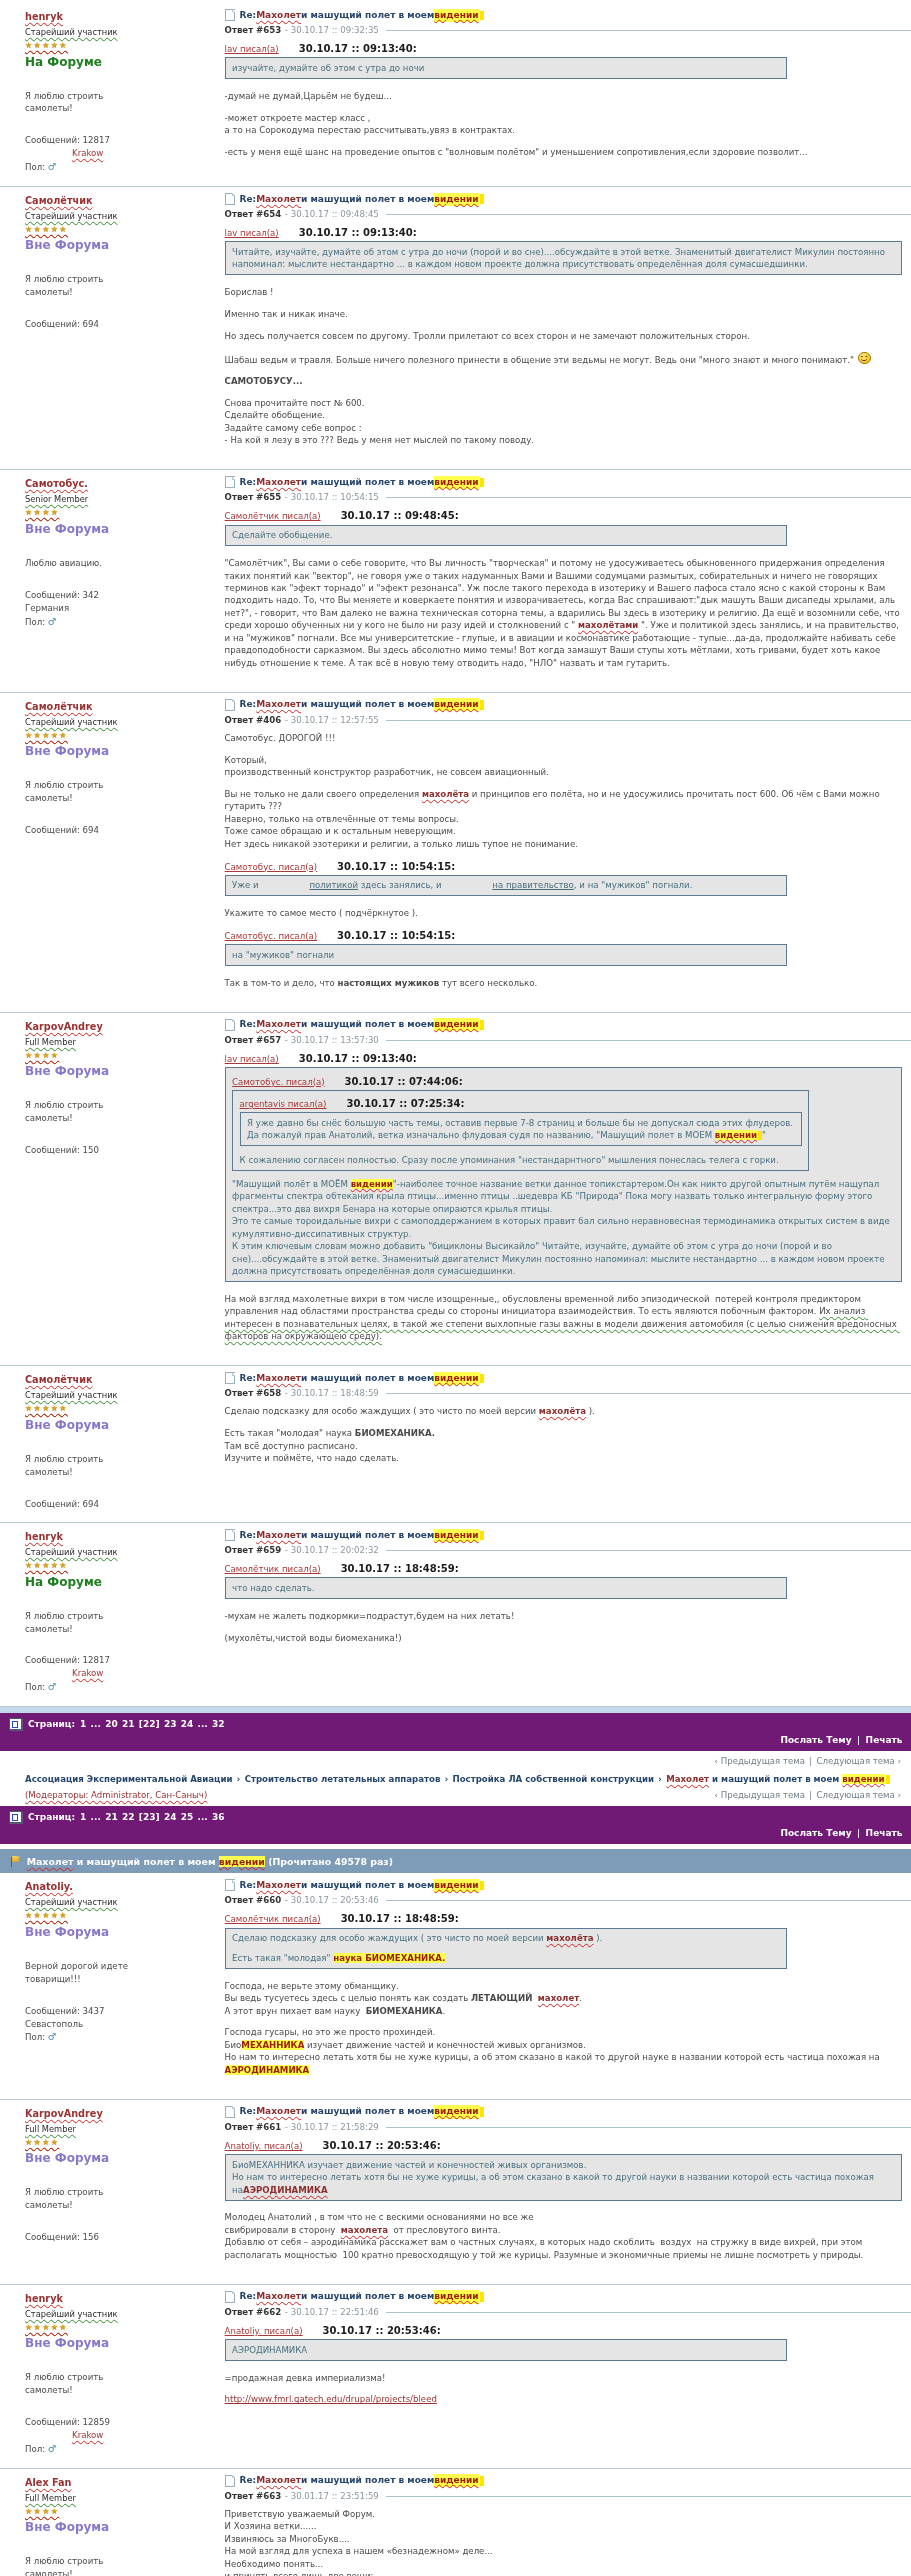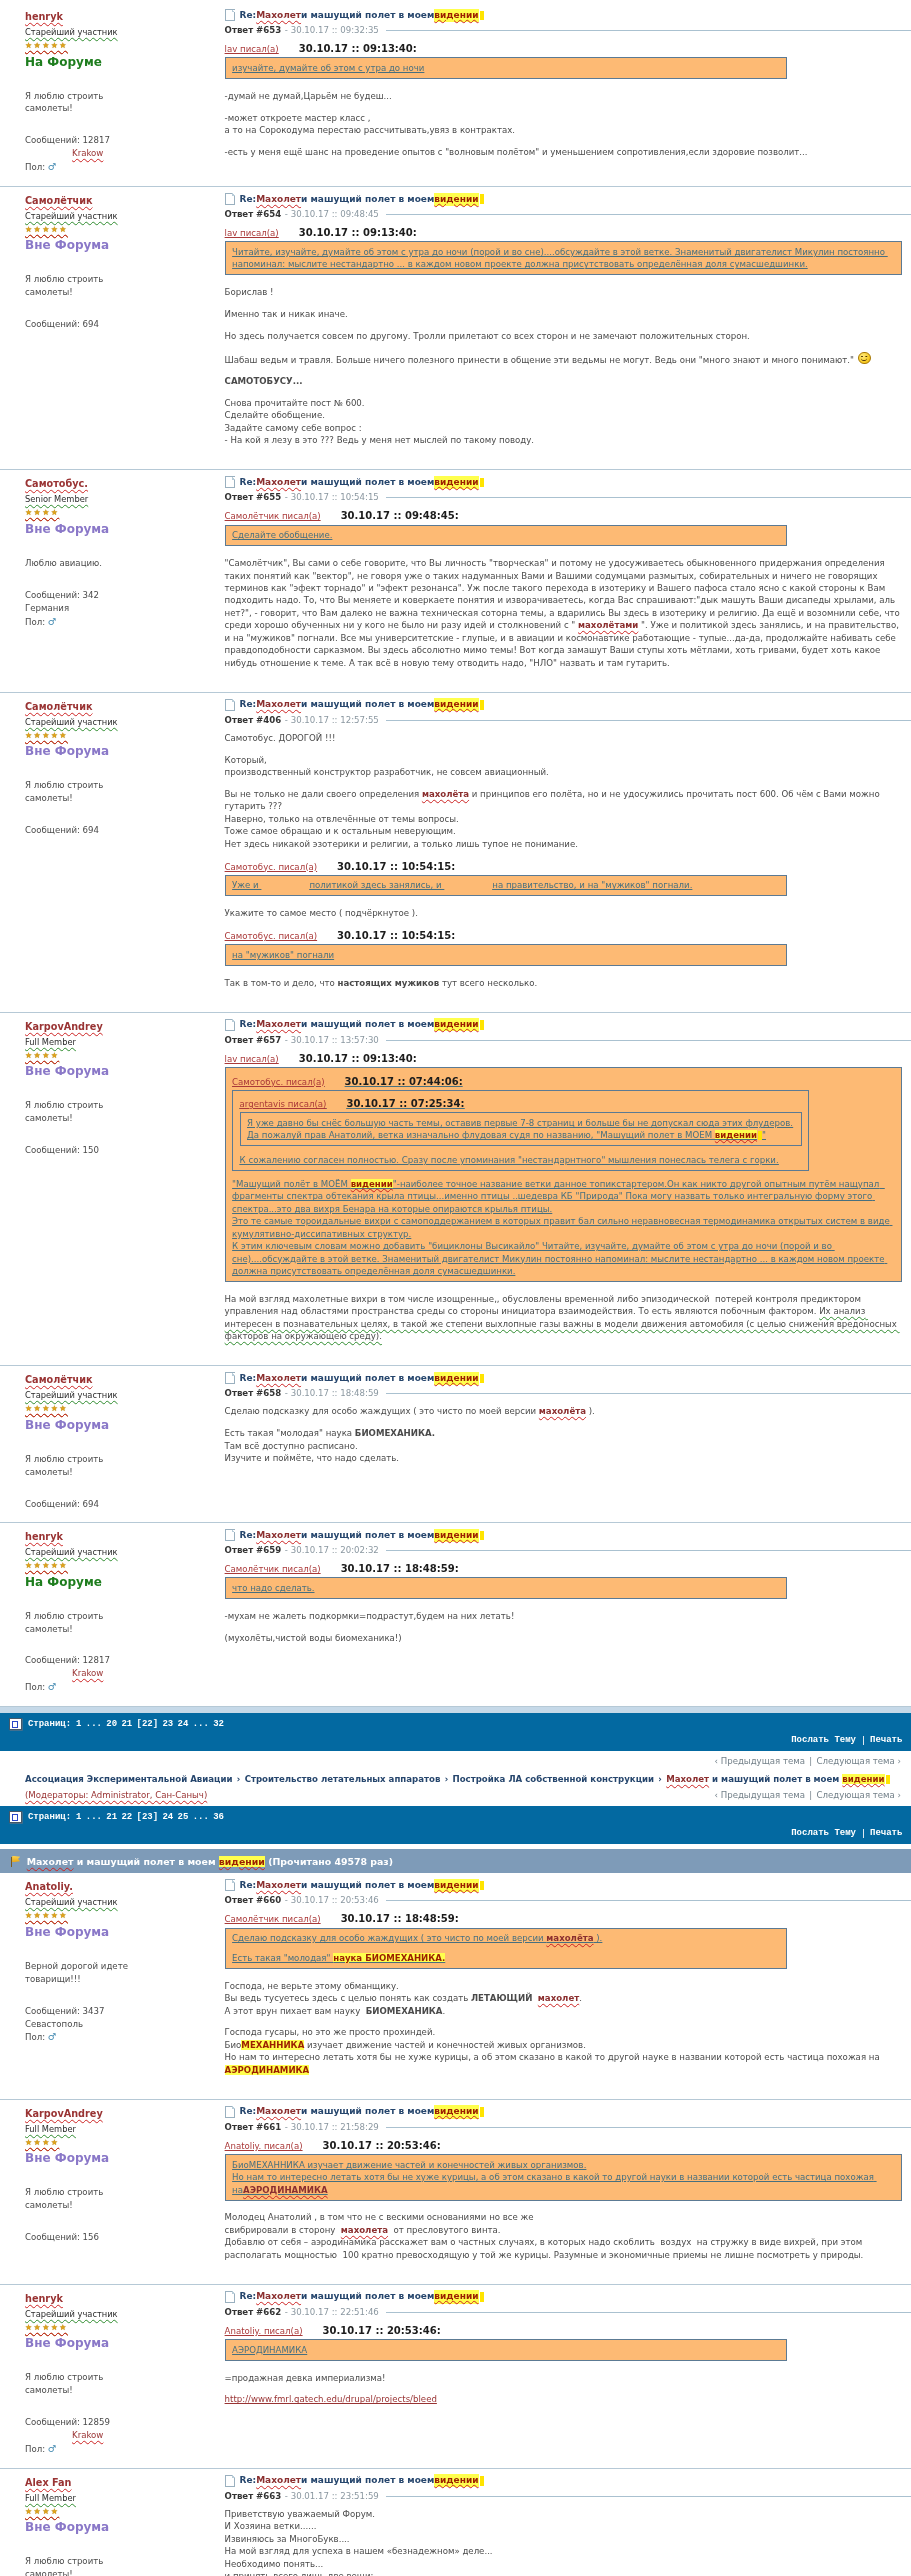--- a/index.html
+++ b/index.html
@@ -28,40 +28,40 @@
   .pmeta .rep{font-weight:bold;color:#333;white-space:nowrap;}
   .pmeta .dt{color:#8a97a0;margin-left:3.6px;white-space:nowrap;}
   .pmeta .fill{flex:1;border-bottom:0.7px solid #aac1d0;margin-left:7.2px;height:0.7px;align-self:center;}
   .pbody{color:#4a4a4a;}
   .para{margin:0 8.6px 9.4px 0;white-space:pre-wrap;}
   
   .qwrap{margin:0 8.6px 10.8px 0;}
   .qhead{margin-bottom:0.7px;}
   .qhead a{color:#aa3939;text-decoration:underline;font-size:8.6px;}
   .qhead b{color:#1c1c1c;font-size:10px;margin-left:20px;}
-  .qbox{display:table;min-width:562px;max-width:100%;box-sizing:border-box;border:0.7px solid #5c7a93;background:#fdba74;padding:3.6px 6.5px;color:#48707f;text-decoration:underline;}
+  .qbox{display:table;min-width:562px;max-width:100%;box-sizing:border-box;border:0.7px solid #5c7a93;background:#e5e5e5;padding:3.6px 6.5px;color:#48707f;}
   .qbox .para{margin:0 0 7.2px 0;}
   .qbox .para:last-child{margin-bottom:0;}
   .qbox .qwrap{margin:2.9px 0 7.2px 0;}
   
   .sg-b{font-weight:bold;}
   .sg-u{text-decoration:underline;margin-left:48px;}
   .sg-url{color:#993333;text-decoration:underline;}
   .sg-sqr{text-decoration:underline wavy #cc2222 0.7px;text-underline-offset:2.2px;color:#8b2f2f;font-weight:bold;}
   .sg-sqg{text-decoration:underline wavy #2e8b2e 0.7px;text-underline-offset:2.2px;}
   .sg-hl,.sg-hlsq{background:#ffff4d;color:#9c1f00;font-weight:bold;}
   .sg-hlsq{text-decoration:underline wavy #cc2222 0.7px;text-underline-offset:1.4px;}
   .hlbar{display:inline-block;width:3.6px;height:9.4px;background:#ffe400;vertical-align:text-bottom;margin-left:1.4px;}
   
   .smiley{display:inline-block;width:10.8px;height:10.8px;border-radius:50%;background:radial-gradient(circle at 35% 30%,#ffe97a,#f6c81f 70%,#d99b00);border:0.7px solid #a87800;position:relative;vertical-align:-2.2px;margin:0 1.4px;}
   .smiley::before{content:'';position:absolute;left:2.2px;top:2.9px;width:1.4px;height:1.4px;background:#4a2f00;border-radius:50%;box-shadow:4.3px 0 0 #4a2f00;}
   .smiley.happy::after{content:'';position:absolute;left:2.2px;top:4.3px;width:5.8px;height:3.6px;border-bottom:1.4px solid #4a2f00;border-radius:0 0 5px 5px;box-sizing:border-box;}
   
   .strip{height:6.5px;background:#c6d9e8;}
-  .band{background:#0369a1;color:#fff;padding:5px 8.6px 5.8px;font-family:Liberation Mono, monospace;}
+  .band{background:#701a75;color:#fff;padding:5px 8.6px 5.8px;}
   .band-row{display:flex;align-items:center;font-weight:bold;font-size:9px;}
   .band-row.actions{justify-content:flex-end;margin-top:5px;}
   .band a{color:#fff;text-decoration:none;}
   .pages-label{margin-right:5px;}
   .pg{margin-right:4.3px;}
   .pg.cur{font-weight:bold;}
   .actsep{border-left:0.7px solid #dce7f0;height:9.4px;margin:0 6.5px;display:inline-block;}
   .pgicon{display:inline-block;width:11.5px;height:10px;background:#fff;border:0.7px solid #44586a;box-shadow:0.7px 0.7px 0 #5d7388;position:relative;margin-right:5.8px;flex:0 0 auto;}
   .pgicon::before{content:'';position:absolute;left:2.2px;top:1.4px;width:4.3px;height:5px;border:1.4px solid #2947c8;}
   .prevnext{padding:5px 10px 1.4px;text-align:right;color:#738089;font-size:8.6px;}

